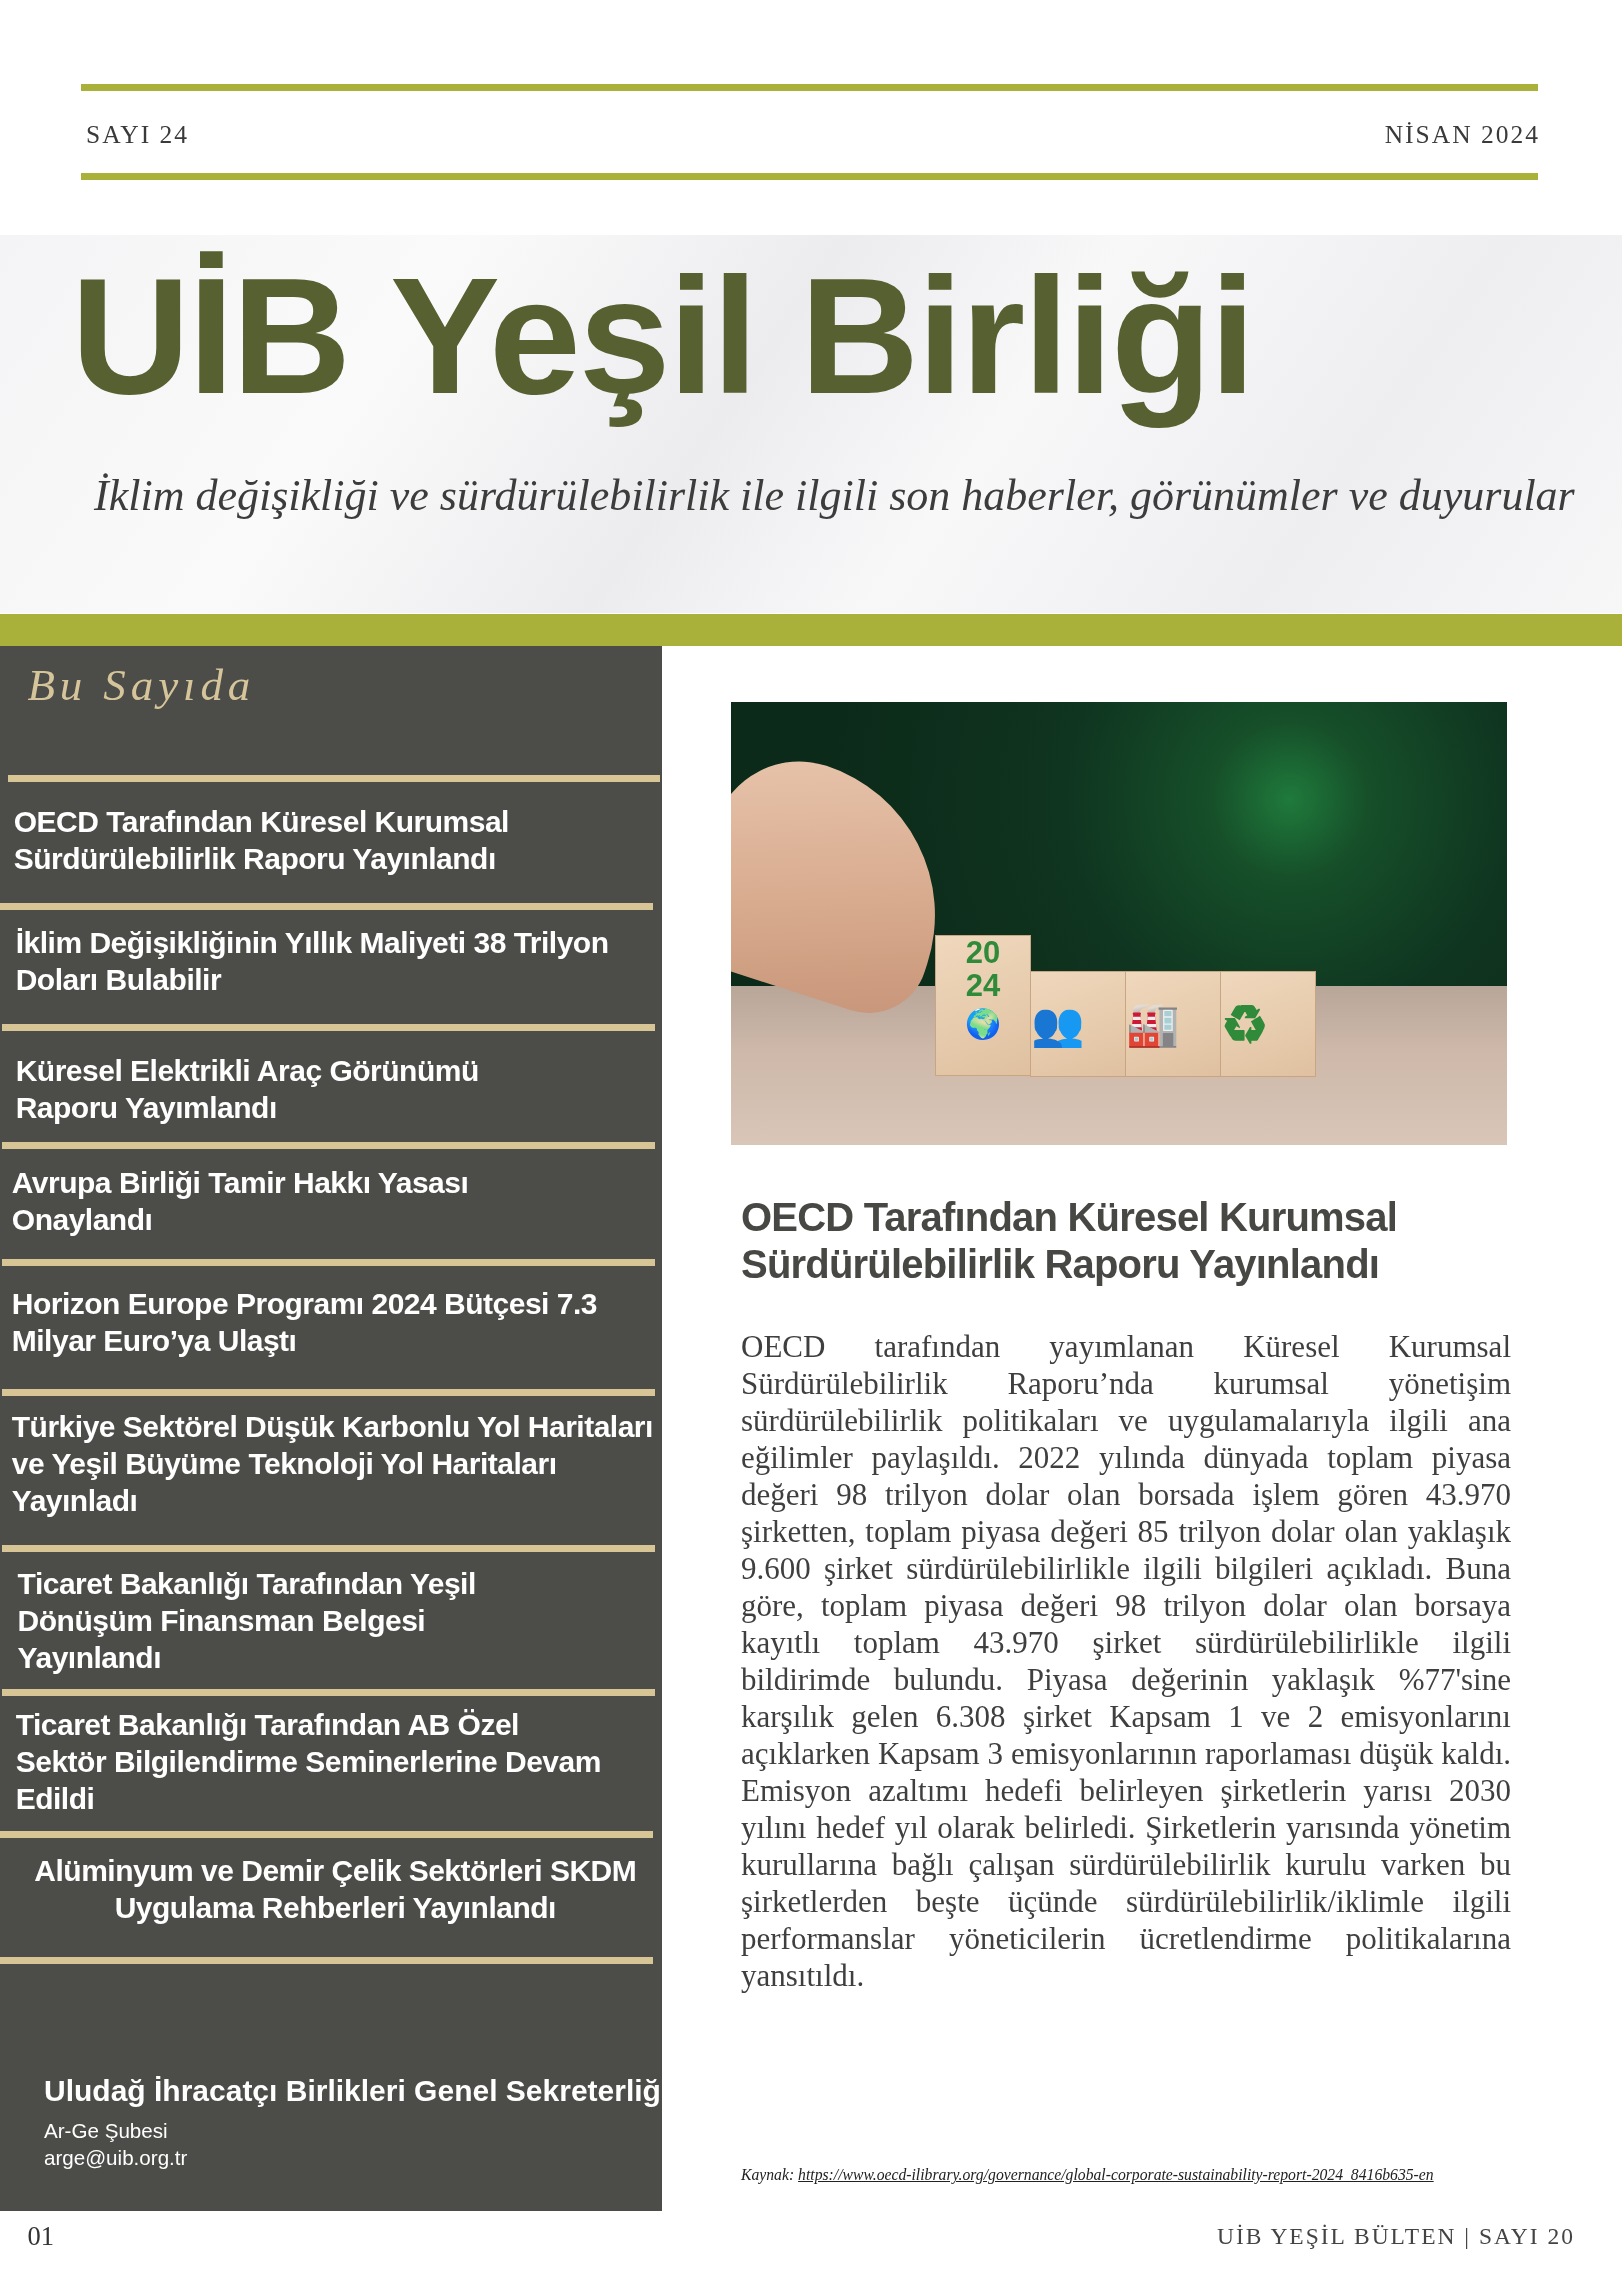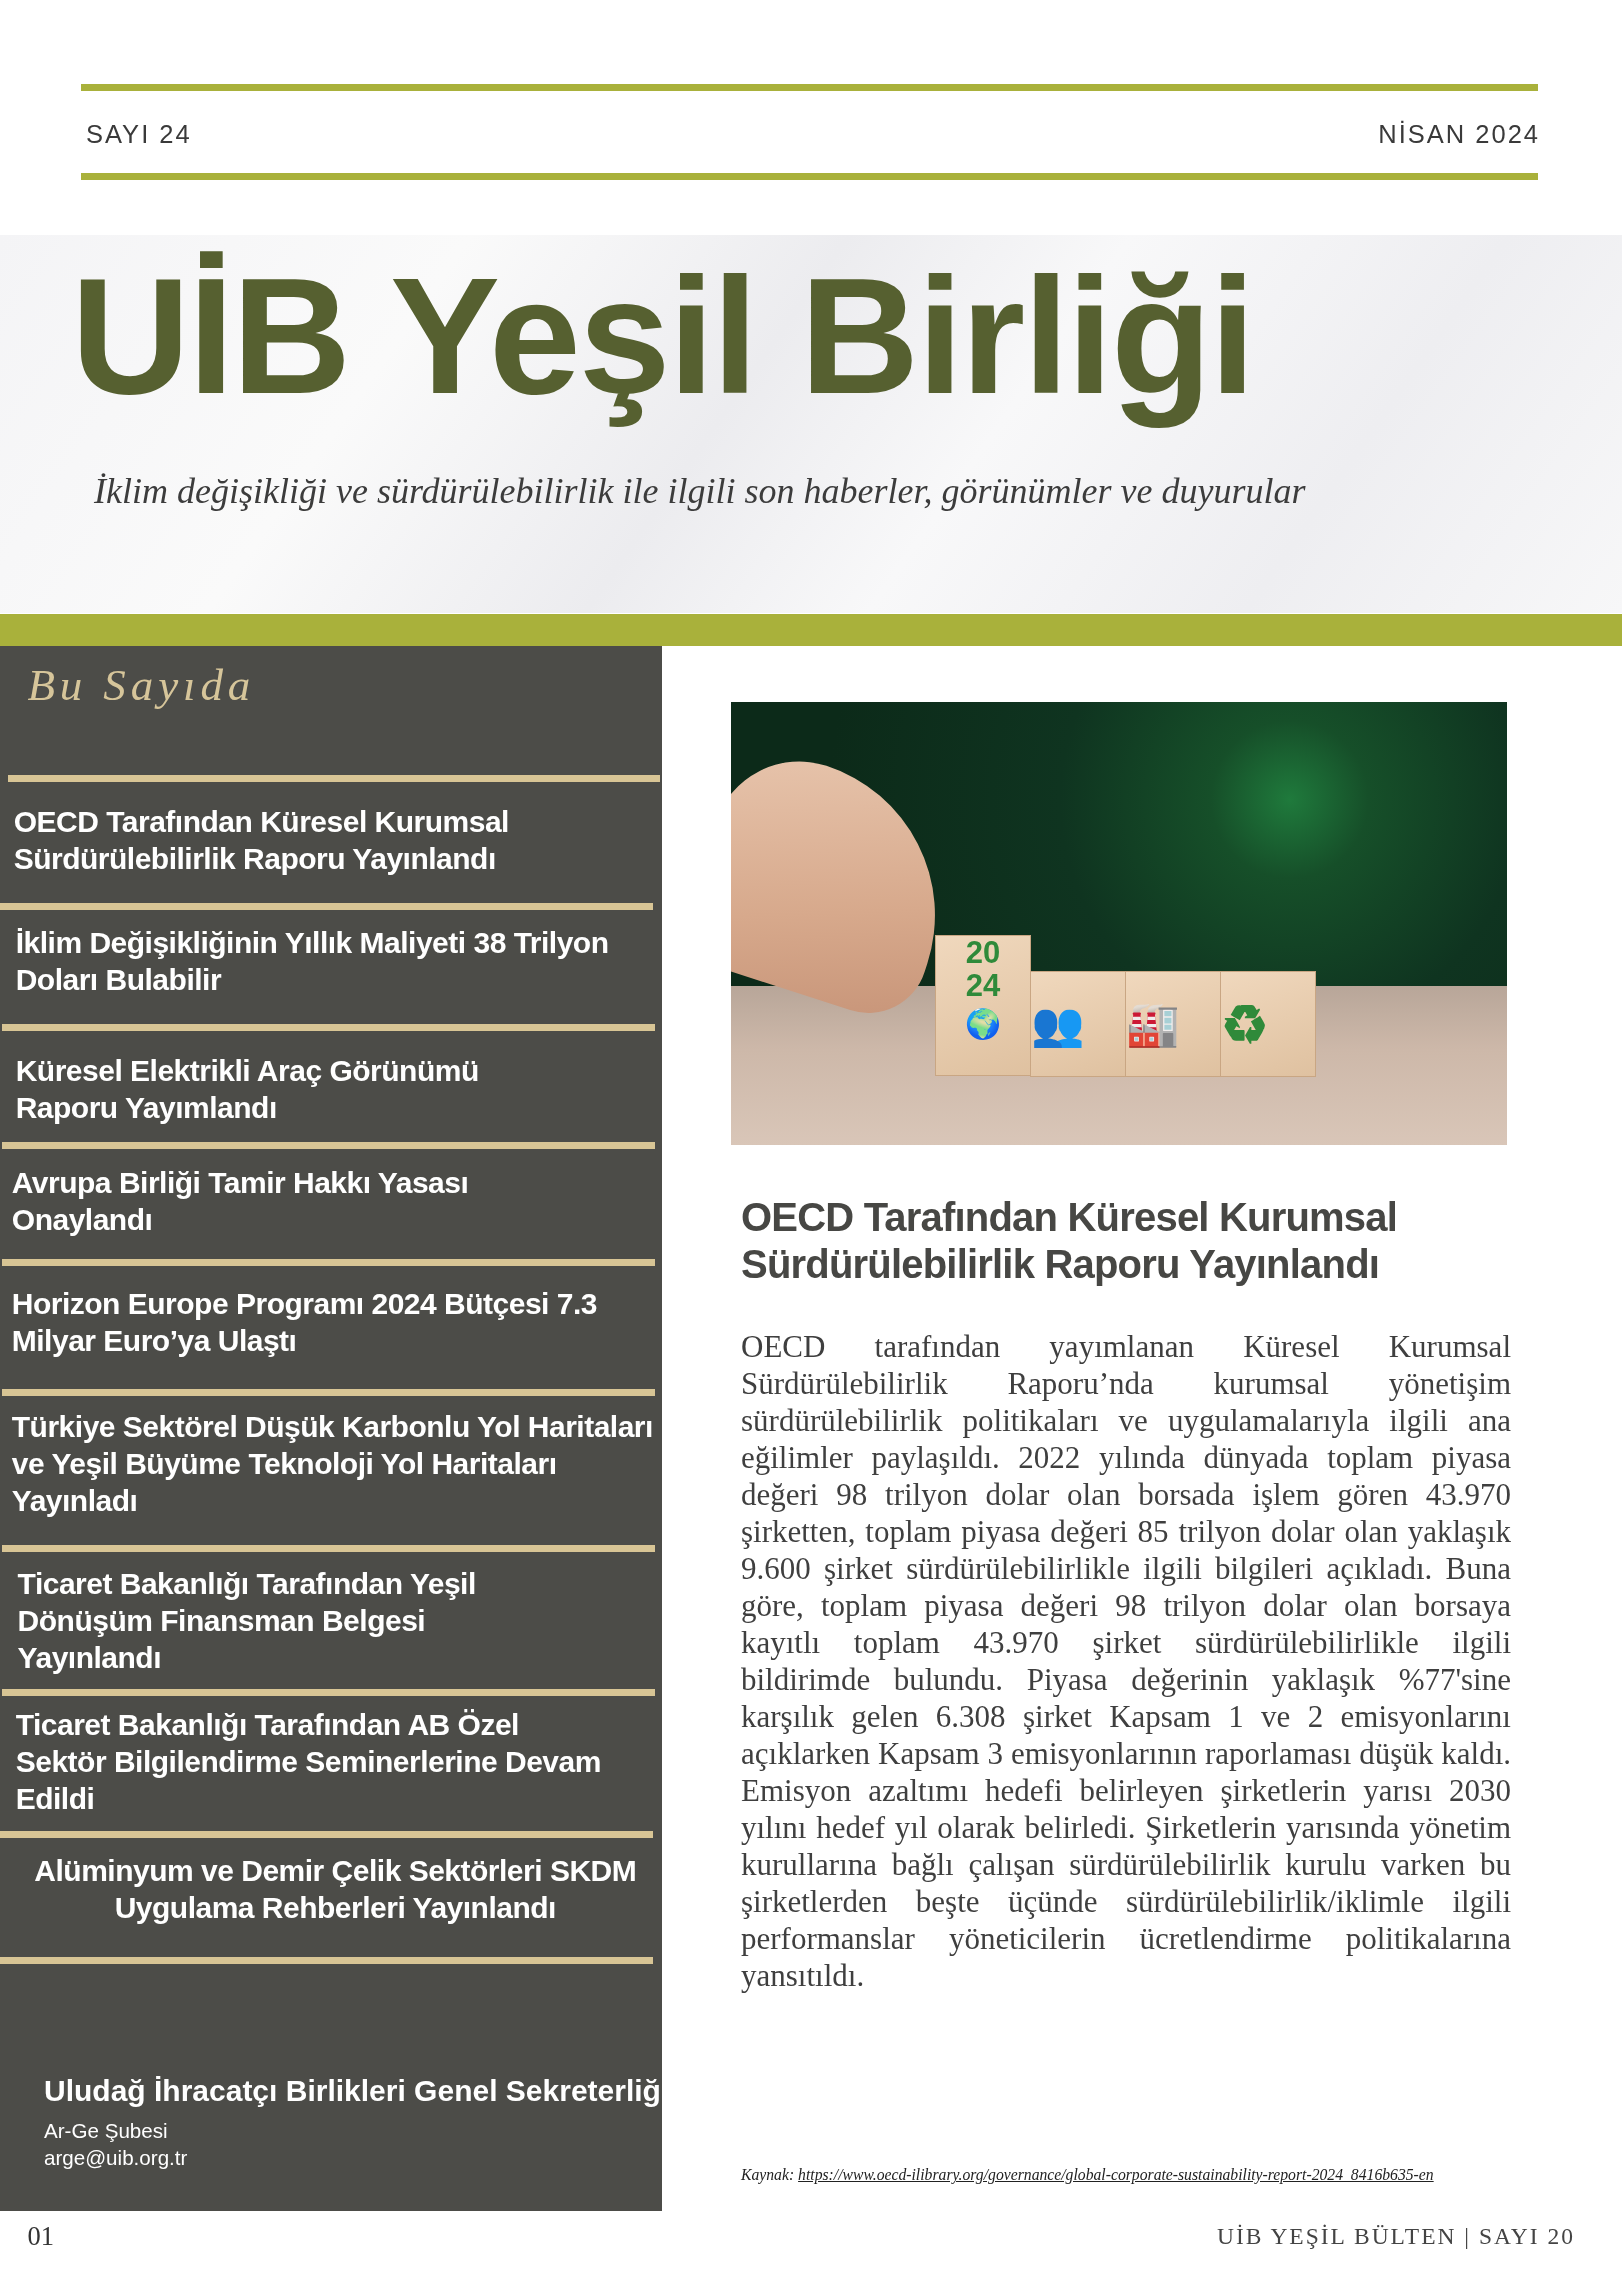--- a/index.html
+++ b/index.html
@@ -2,36 +2,36 @@
 <html><head>
   <meta charset="utf-8">
   <style>
     html, body { margin: 0; padding: 0; }
     body {
       width: 1622px; height: 2294px; position: relative; overflow: hidden;
       background: #ffffff;
       font-family: "Liberation Sans", sans-serif;
     }
     .rule { position: absolute; left: 81px; width: 1457px; height: 6.9px; background: #a9b13b; }
-    .meta { position: absolute; top: 120px; font-family: Liberation Sans, sans-serif; font-size: 25.5px;
+    .meta { position: absolute; top: 120px; font-family: Liberation Serif, serif; font-size: 25.5px;
             letter-spacing: 2px; color: #3a3a3a; }
     .masthead {
       position: absolute; left: 0; top: 235px; width: 1622px; height: 378px;
       background: linear-gradient(125deg, #f4f4f6 0%, #fafafa 25%, #ececef 45%, #f8f8f9 60%, #eeeef1 80%, #f7f7f8 100%);
     }
     .title {
       position: absolute; left: 71px; top: 253px; width: 1490px;
       font-family: "Liberation Sans", sans-serif; font-weight: bold;
       font-size: 165px; line-height: 167px; color: #566030; letter-spacing: -2px;
       white-space: nowrap;
     }
     .subtitle {
       position: absolute; left: 94px; top: 470px; width: 1451px;
       font-family: "Liberation Serif", serif; font-style: italic;
-      font-size: 36px; color: #3c3c3c; white-space: nowrap; text-align: left;
+      font-size: 44px; color: #3c3c3c; white-space: nowrap; text-align: left;
     }
     .greenband { position: absolute; left: 0; top: 614px; width: 1622px; height: 32px; background: #a9b13b; }
     .sidebar { position: absolute; left: 0; top: 646px; width: 662px; height: 1565px; background: #4c4c48; }
     .bu-sayida {
       position: absolute; left: 27.4px; top: 659px;
       font-family: "Liberation Serif", serif; font-style: italic;
       font-size: 45px; letter-spacing: 4.9px; color: #d6c59a;
     }
     .divider { position: absolute; height: 6.9px; background: #d8c595; }
     .toc-item {

